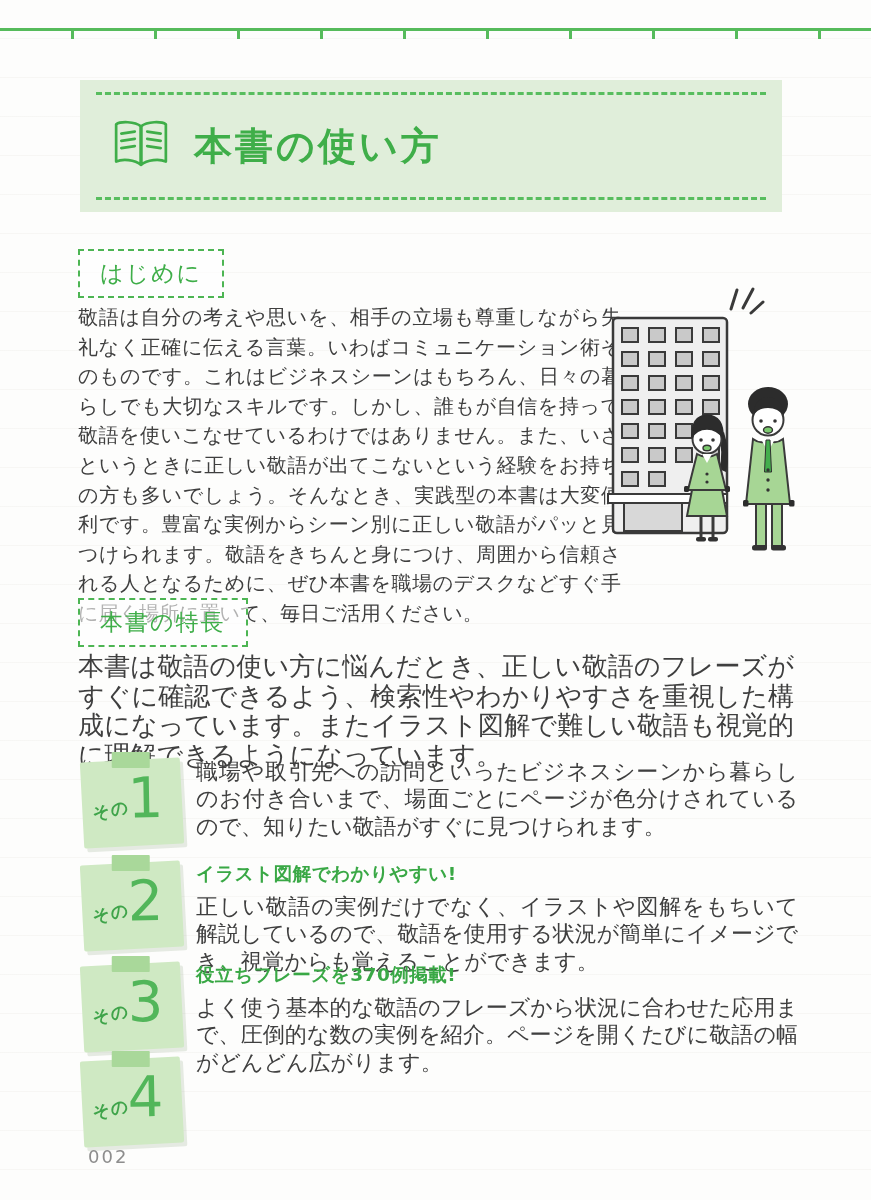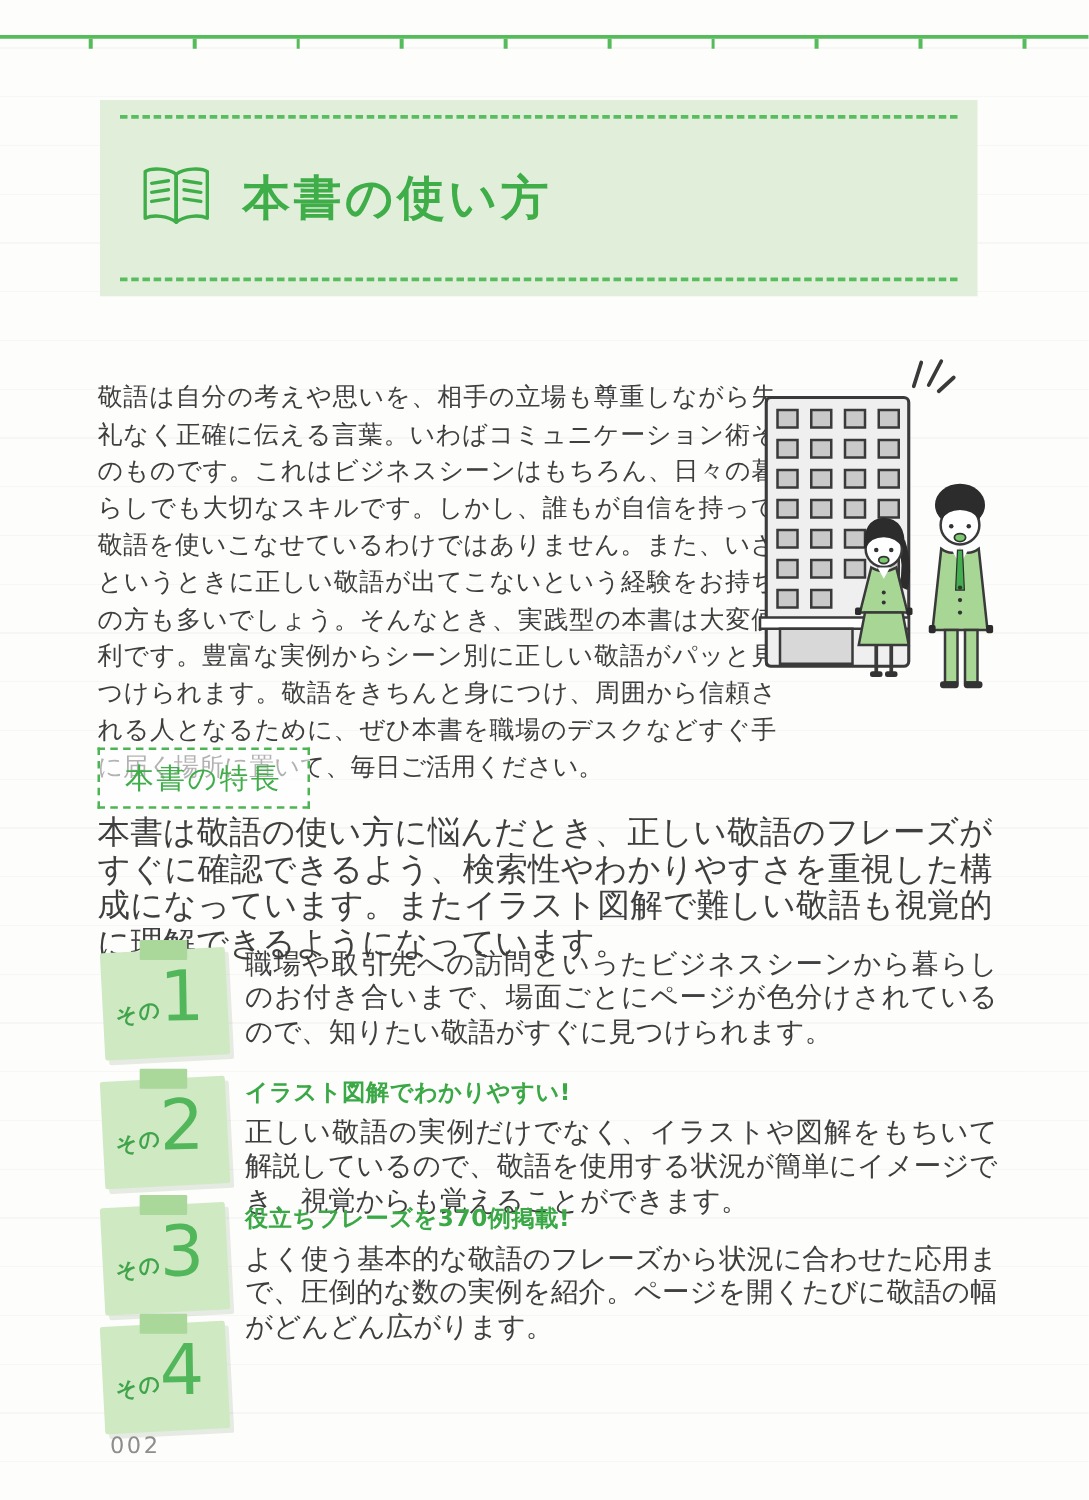--- a/index.html
+++ b/index.html
@@ -16,21 +16,21 @@
 
   
   .top-rule { position:absolute; left:0; top:28px; width:871px; height:3px; background:#56bb5b; }
   .top-ticks {
     position:absolute; left:0; top:31px; width:871px; height:8px;
     background:repeating-linear-gradient(90deg, transparent 0px, transparent 80px, #56bb5b 80px, #56bb5b 83px);
     background-position:-9px 0;
   }
 
   
-  .banner { position:absolute; left:80px; top:80px; width:702px; height:157px; background:#e0eeda; }
+  .banner { position:absolute; left:80px; top:80px; width:702px; height:132px; background:#e0eeda; }
   .banner .dash-top, .banner .dash-bottom {
     position:absolute; left:16px; right:16px; height:0; border-top:3px dashed #58bd5e;
   }
   .banner .dash-top { top:12px; }
   .banner .dash-bottom { bottom:12px; }
   .banner-inner { display:flex; align-items:center; height:100%; padding-left:32px; gap:24px; }
   .banner-title { font-size:38px; font-weight:700; color:#3fae49; letter-spacing:3px; }
 
   
   .section-label {
@@ -102,20 +102,21 @@
             <path d="M34,13 L47,15"></path>
               <path d="M34,20 L47,22"></path>
               <path d="M34,27 L47,29"></path>
           </g>
         </svg>
       </span>
       <span class="banner-title">本書の使い方</span>
     </div>
   </div>
 
+  <div class="section-label label-intro">はじめに</div>
   <p class="body-text intro-text">敬語は自分の考えや思いを、相手の立場も尊重しながら失礼なく正確に伝える言葉。いわばコミュニケーション術そのものです。これはビジネスシーンはもちろん、日々の暮らしでも大切なスキルです。しかし、誰もが自信を持って敬語を使いこなせているわけではありません。また、いざというときに正しい敬語が出てこないという経験をお持ちの方も多いでしょう。そんなとき、実践型の本書は大変便利です。豊富な実例からシーン別に正しい敬語がパッと見つけられます。敬語をきちんと身につけ、周囲から信頼される人となるために、ぜひ本書を職場のデスクなどすぐ手に届く場所に置いて、毎日ご活用ください。</p>
 
   <svg class="illustration" viewBox="0 0 265 285">
 
     <g>
       <rect x="13" y="36" width="114" height="215" rx="4" fill="#efefef" stroke="#3a3a3a" stroke-width="2.5"></rect>
       <g fill="#c9c9c9" stroke="#3a3a3a" stroke-width="2">
         <rect x="22" y="46" width="16" height="14"></rect>
           <rect x="49" y="46" width="16" height="14"></rect>
           <rect x="76" y="46" width="16" height="14"></rect>

